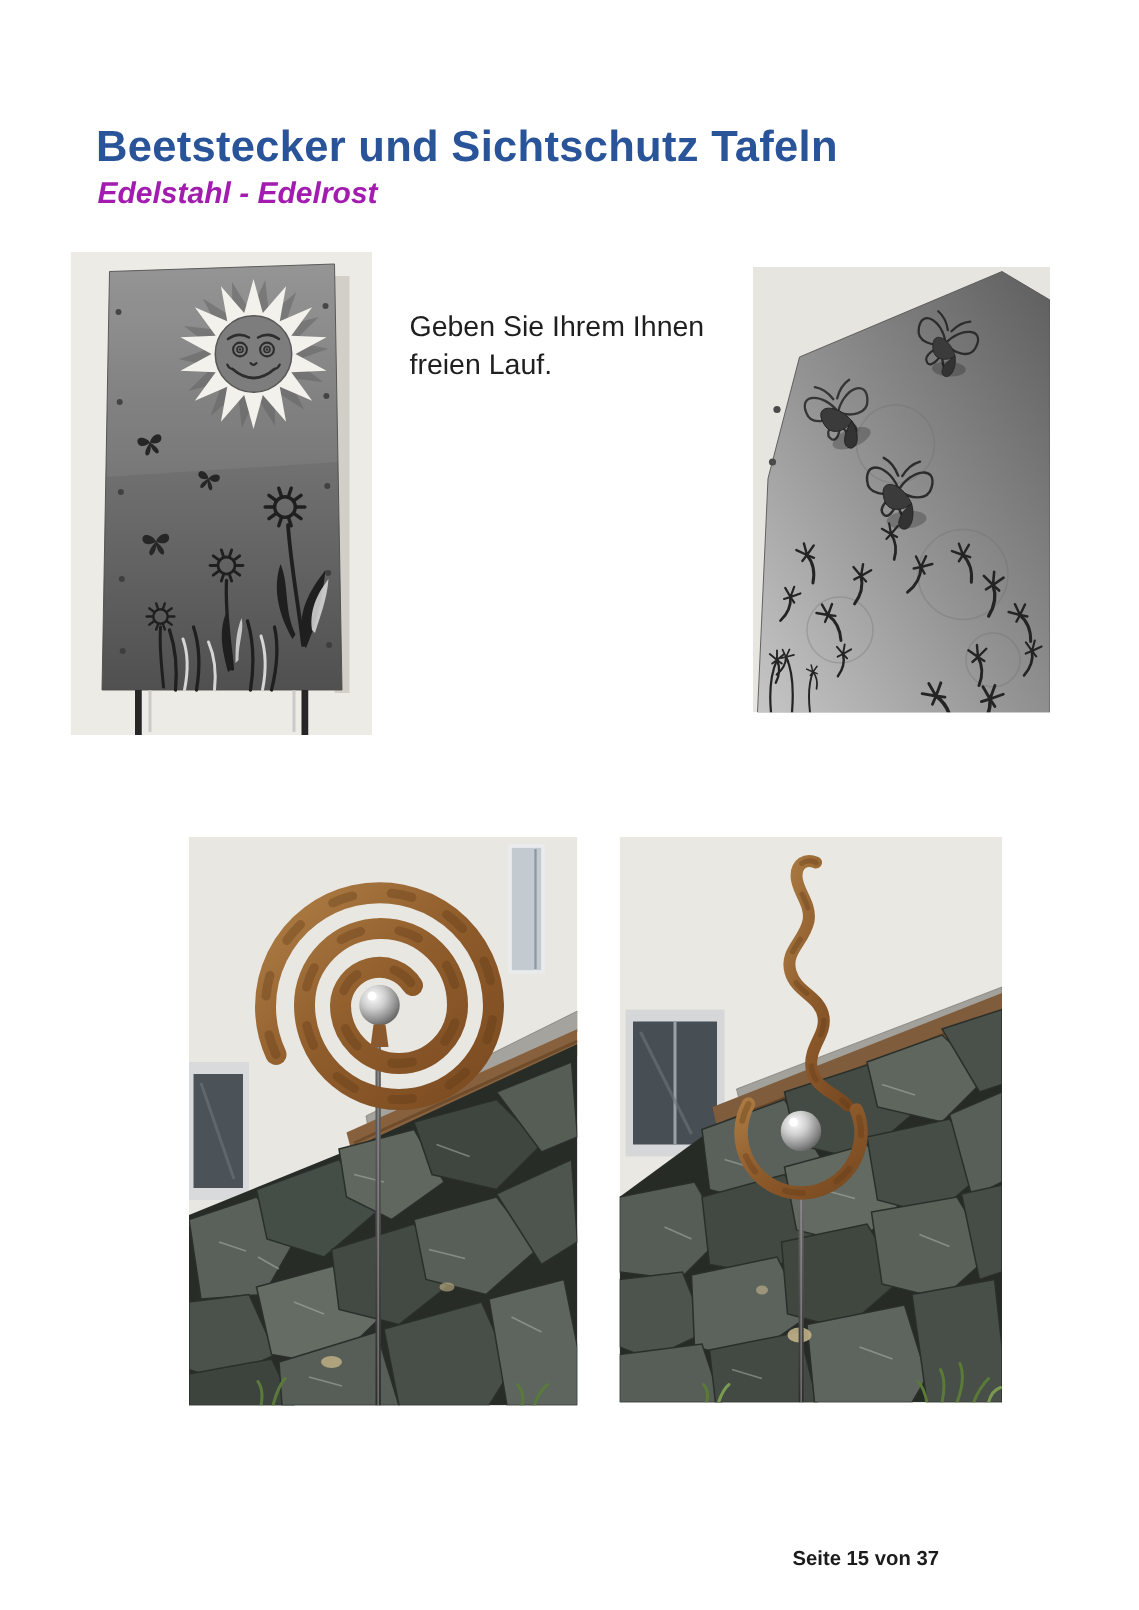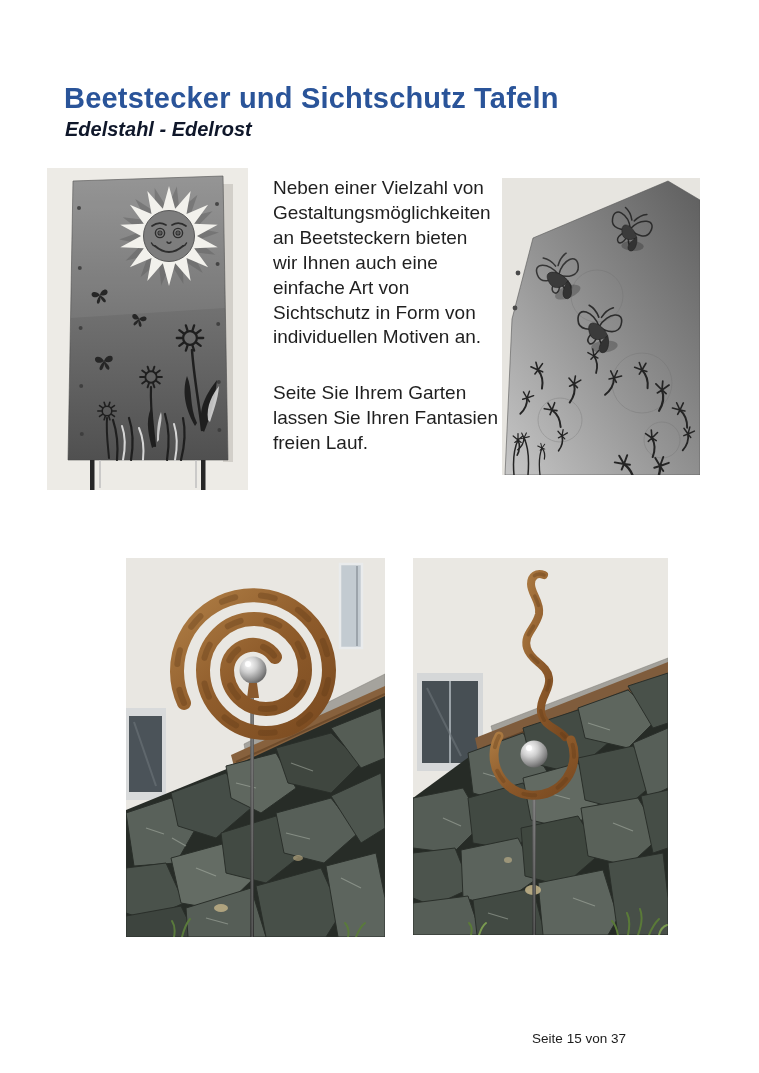--- a/index.html
+++ b/index.html
@@ -6,39 +6,39 @@
   .page{
     position:relative;width:705px;height:1073px;background:#ffffff;
     font-family:"Liberation Sans",sans-serif;color:#1d1d1b;overflow:hidden;
   }
   .title{
     position:absolute;left:64px;top:82px;
     font-size:29px;font-weight:bold;color:#2a5499;letter-spacing:.2px;white-space:nowrap;
   }
   .subtitle{
     position:absolute;left:65px;top:118px;
-    font-size:20px;font-style:italic;font-weight:bold;color:#0f172a;white-space:nowrap;
+    font-size:20px;font-style:italic;font-weight:bold;color:#a21caf;white-space:nowrap;
   }
   .intro{
     position:absolute;left:273px;top:176px;width:225px;
     font-size:19px;line-height:24.9px;color:#1f1f1f;
   }
   .intro .para2{margin-top:31px;}
   .intro div{white-space:nowrap;}
   .photo{position:absolute;overflow:hidden;}
   .photo svg{display:block;}
   #photo-sun{left:47px;top:168px;width:201px;height:322px;}
   #photo-butterfly{left:502px;top:178px;width:198px;height:297px;}
   #photo-spiral{left:126px;top:558px;width:259px;height:379px;}
   #photo-wave{left:413px;top:558px;width:255px;height:377px;}
   .footer{
     position:absolute;top:1031px;right:79px;font-size:13.5px;color:#1c1c1c;white-space:nowrap;
   }
-  .footer b{font-weight:normal;}
-  .footer span{display:inline;}
+  .footer b{font-weight:bold;}
+  .footer span{display:inline;font-weight:bold;}
 </style>
 </head>
 <body>
 
 <div class="page">
 
   <div class="title">Beetstecker und Sichtschutz Tafeln</div>
   <div class="subtitle">Edelstahl - Edelrost</div>
 
   <figure class="photo" id="photo-sun" style="margin:0">
@@ -136,32 +136,22 @@
       <g>
         <rect x="43" y="292" width="4.5" height="30" fill="#262626"></rect>
         <rect x="154" y="292" width="4.5" height="30" fill="#262626"></rect>
         <rect x="52" y="292" width="2" height="28" fill="#c2c2c2" opacity="0.8"></rect>
         <rect x="148" y="292" width="2" height="28" fill="#c2c2c2" opacity="0.8"></rect>
       </g>
     </svg>
   </figure>
 
   <div class="intro">
-    <div class="para1">
-      <div>Neben einer Vielzahl von</div>
-      <div>Gestaltungsmöglichkeiten</div>
-      <div>an Beetsteckern bieten</div>
-      <div>wir Ihnen auch eine</div>
-      <div>einfache Art von</div>
-      <div>Sichtschutz in Form von</div>
-      <div>individuellen Motiven an.</div>
-    </div>
     <div class="para2">
-      <div>Seite Sie Ihrem Garten</div>
-      <div>lassen Sie Ihren Fantasien</div>
+      <div>Geben Sie Ihrem Ihnen</div>
       <div>freien Lauf.</div>
     </div>
   </div>
 
   <figure class="photo" id="photo-butterfly" style="margin:0">
     <svg viewBox="0 0 198 297" width="198" height="297">
       <defs>
         <linearGradient id="p2-panel" x1="0" y1="1" x2="1" y2="0">
           <stop offset="0" stop-color="#c6c6c6"></stop>
             <stop offset="0.45" stop-color="#949494"></stop>

